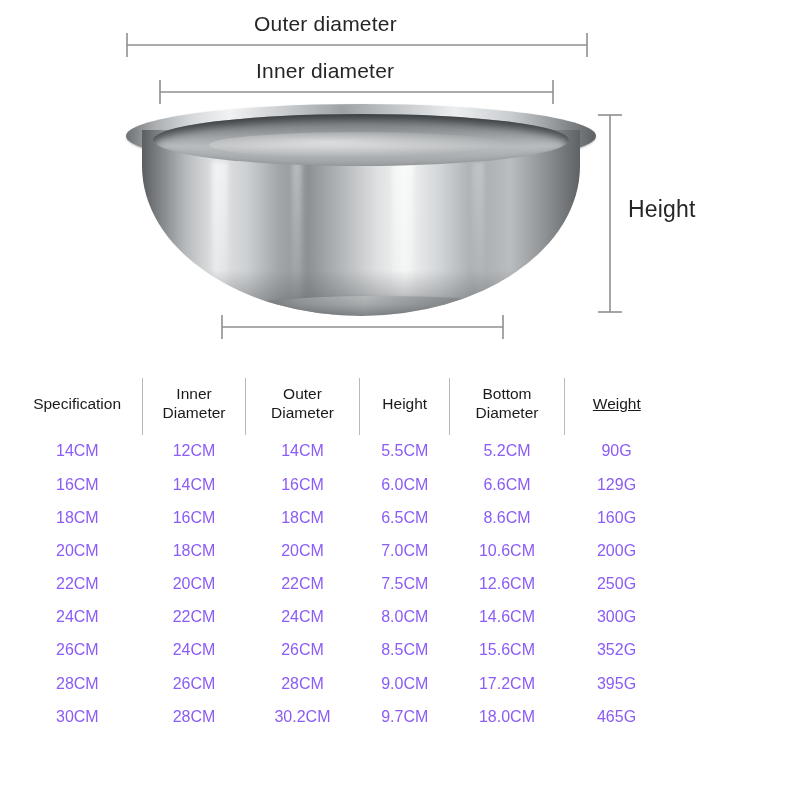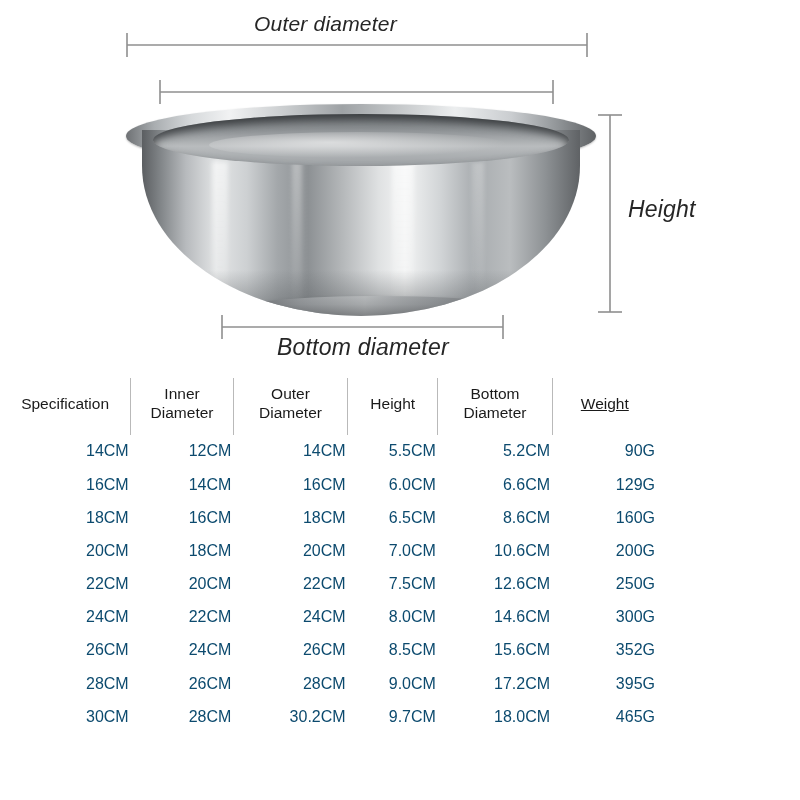--- a/index.html
+++ b/index.html
@@ -24,21 +24,20 @@
     width: 800px;
     height: 372px;
   }
 
   .dim-label {
     position: absolute;
     font-size: 21px;
     color: #262626;
     white-space: nowrap;
     letter-spacing: 0.2px;
-    font-style: italic;
   }
 
   
   #dim-svg {
     position: absolute;
     left: 0; top: 0;
     width: 800px; height: 372px;
     pointer-events: none;
   }
 
@@ -123,41 +122,41 @@
     width: 282px;
     height: 26px;
     border-radius: 50%;
     background: linear-gradient(90deg, #6d7073 0%, #b5b8bb 22%, #e6e8e9 45%, #b0b3b6 70%, #686b6e 100%);
     box-shadow: 0 2px 4px rgba(0,0,0,0.2);
   }
 
   
   #spec-table {
     position: absolute;
-    left: 0;
+    left: 12px;
     top: 378px;
     width: 657px;
     border-collapse: collapse;
     font-size: 16px;
   }
   #spec-table th {
     font-weight: normal;
     font-size: 15.5px;
     color: #1a1a1a;
     padding: 6px 2px 12px 2px;
     vertical-align: middle;
     line-height: 1.25;
     border-right: 1px solid #b9b9b9;
   }
   #spec-table th:last-child { border-right: none; text-decoration: underline; }
   #spec-table td {
-    text-align: right;
+    text-align: center;
     padding: 7.6px 2px;
     font-size: 16px;
-    color: #0c4a6e;
+    color: #8b5cf6;
   }
   #spec-table col.c0 { width: 152px; }
   #spec-table col.c1 { width: 122px; }
   #spec-table col.c2 { width: 140px; }
   #spec-table col.c3 { width: 112px; }
   #spec-table col.c4 { width: 140px; }
   #spec-table col.c5 { width: 134px; }
 </style>
 </head>
 <body>
@@ -196,24 +195,24 @@
         <line x1="503" y1="315" x2="503" y2="339"></line>
 
         <line x1="610" y1="115" x2="610" y2="312"></line>
         <line x1="598" y1="115" x2="622" y2="115"></line>
         <line x1="598" y1="312" x2="622" y2="312"></line>
       </g>
     </svg>
 
     <div class="dim-labe dim-label" style="left:254px; top:12px;">Outer diameter</div>
 
+    <div class="dim-label" style="left:256px; top:59px;">Inner diameter</div>
 
     <div class="dim-label" style="left:628px; top:196px; font-size:23px;">Height</div>
 
-    <div class="dim-label" style="left:277px; top:334px; font-size:23px;">Bottom diameter</div>
   </div>
 
   <table id="spec-table">
     <colgroup>
       <col class="c0">
         <col class="c1">
         <col class="c2">
         <col class="c3">
         <col class="c4">
         <col class="c5">

